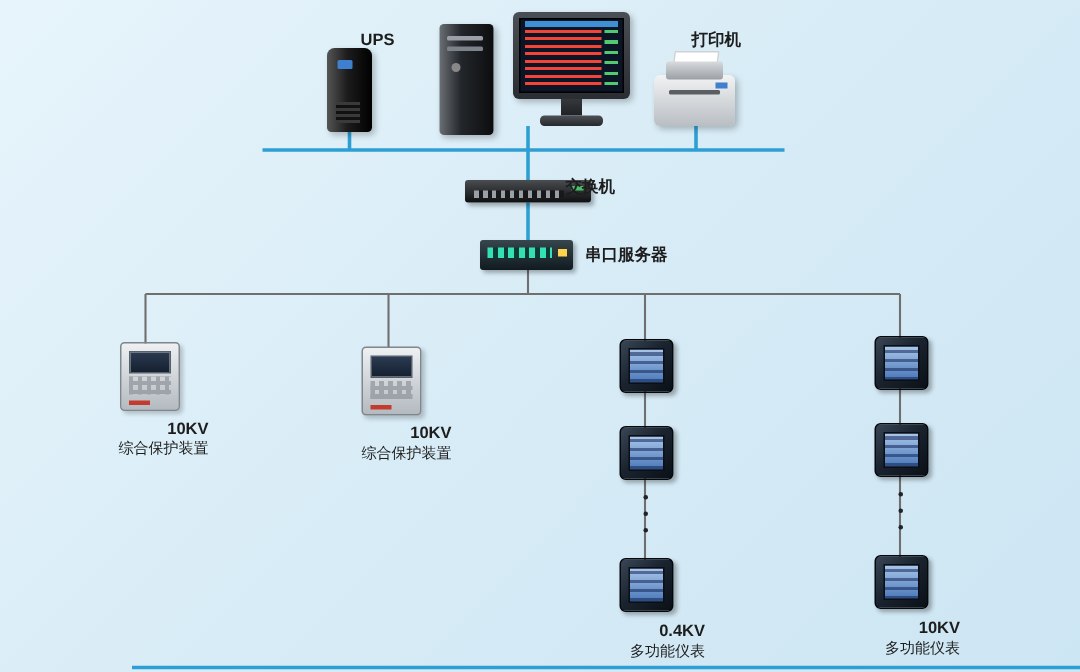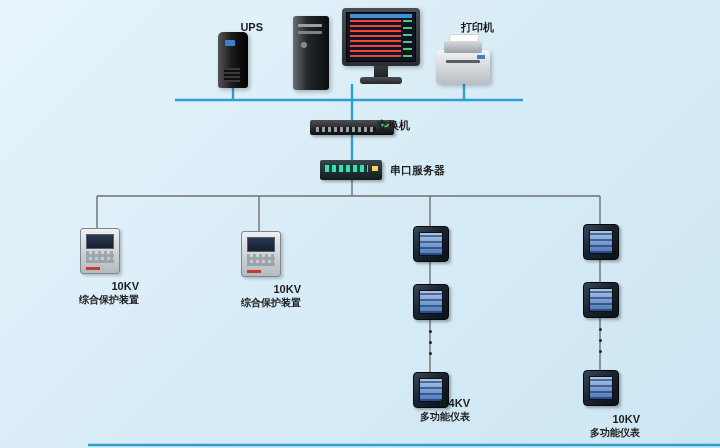--- a/index.html
+++ b/index.html
@@ -5,21 +5,21 @@
   html,body{margin:0;padding:0;}
   .stage{
     position:relative;width:720px;height:448px;overflow:hidden;
     background:linear-gradient(135deg,#e7f4fb 0%,#d6ebf6 55%,#cde6f3 100%);
     font-family:"Liberation Sans","DejaVu Sans",sans-serif;
   }
   .lines{position:absolute;left:0;top:0;width:720px;height:448px;}
   .line-bus{stroke:var(--bus,#2e9fd4);stroke-width:2.4;fill:none;}
   .line-branch{stroke:var(--branch,#6f6f6f);stroke-width:1.4;fill:none;}
   .lbl{position:absolute;font-size:11px;font-weight:bold;color:#1d1d1d;text-align:right;line-height:1.3;white-space:nowrap;}
-  .lbl small{font-size:10px;font-weight:bold;display:block;}
+  .lbl small{font-size:10px;font-weight:normal;display:block;}
 
   
   .ups{position:absolute;left:218px;top:32px;width:30px;height:56px;border-radius:5px 5px 3px 3px;
        background:linear-gradient(90deg,#555 0%,#1c1c1c 45%,#000 100%);box-shadow:2px 2px 4px rgba(0,0,0,.25);}
   .ups-led{position:absolute;left:7px;top:8px;width:10px;height:6px;background:#3f7fd0;border-radius:1px;}
   .ups-vent{position:absolute;left:6px;bottom:6px;width:16px;height:14px;
        background:repeating-linear-gradient(0deg,#3a3a3a 0 2px,#111 2px 4px);}
 
   
   .tower{position:absolute;left:293px;top:16px;width:36px;height:74px;border-radius:3px;
@@ -170,21 +170,21 @@
     <div class="meter-screen"></div>
   </div>
   <div class="dots" style="left:428px;top:330px;">
     <span class="dot"></span>
       <span class="dot"></span>
       <span class="dot"></span>
   </div>
   <div class="meter" style="left:413px;top:372px;">
     <div class="meter-screen"></div>
   </div>
-  <div class="lbl" style="left:390px;top:396px;width:80px;">
+  <div class="lbl" style="left:390px;top:414px;width:80px;">
     <span>0.4KV</span>
     <small>多功能仪表</small>
   </div>
 
   <div class="meter" style="left:583px;top:224px;">
     <div class="meter-screen"></div>
   </div>
   <div class="meter" style="left:583px;top:282px;">
     <div class="meter-screen"></div>
   </div>

